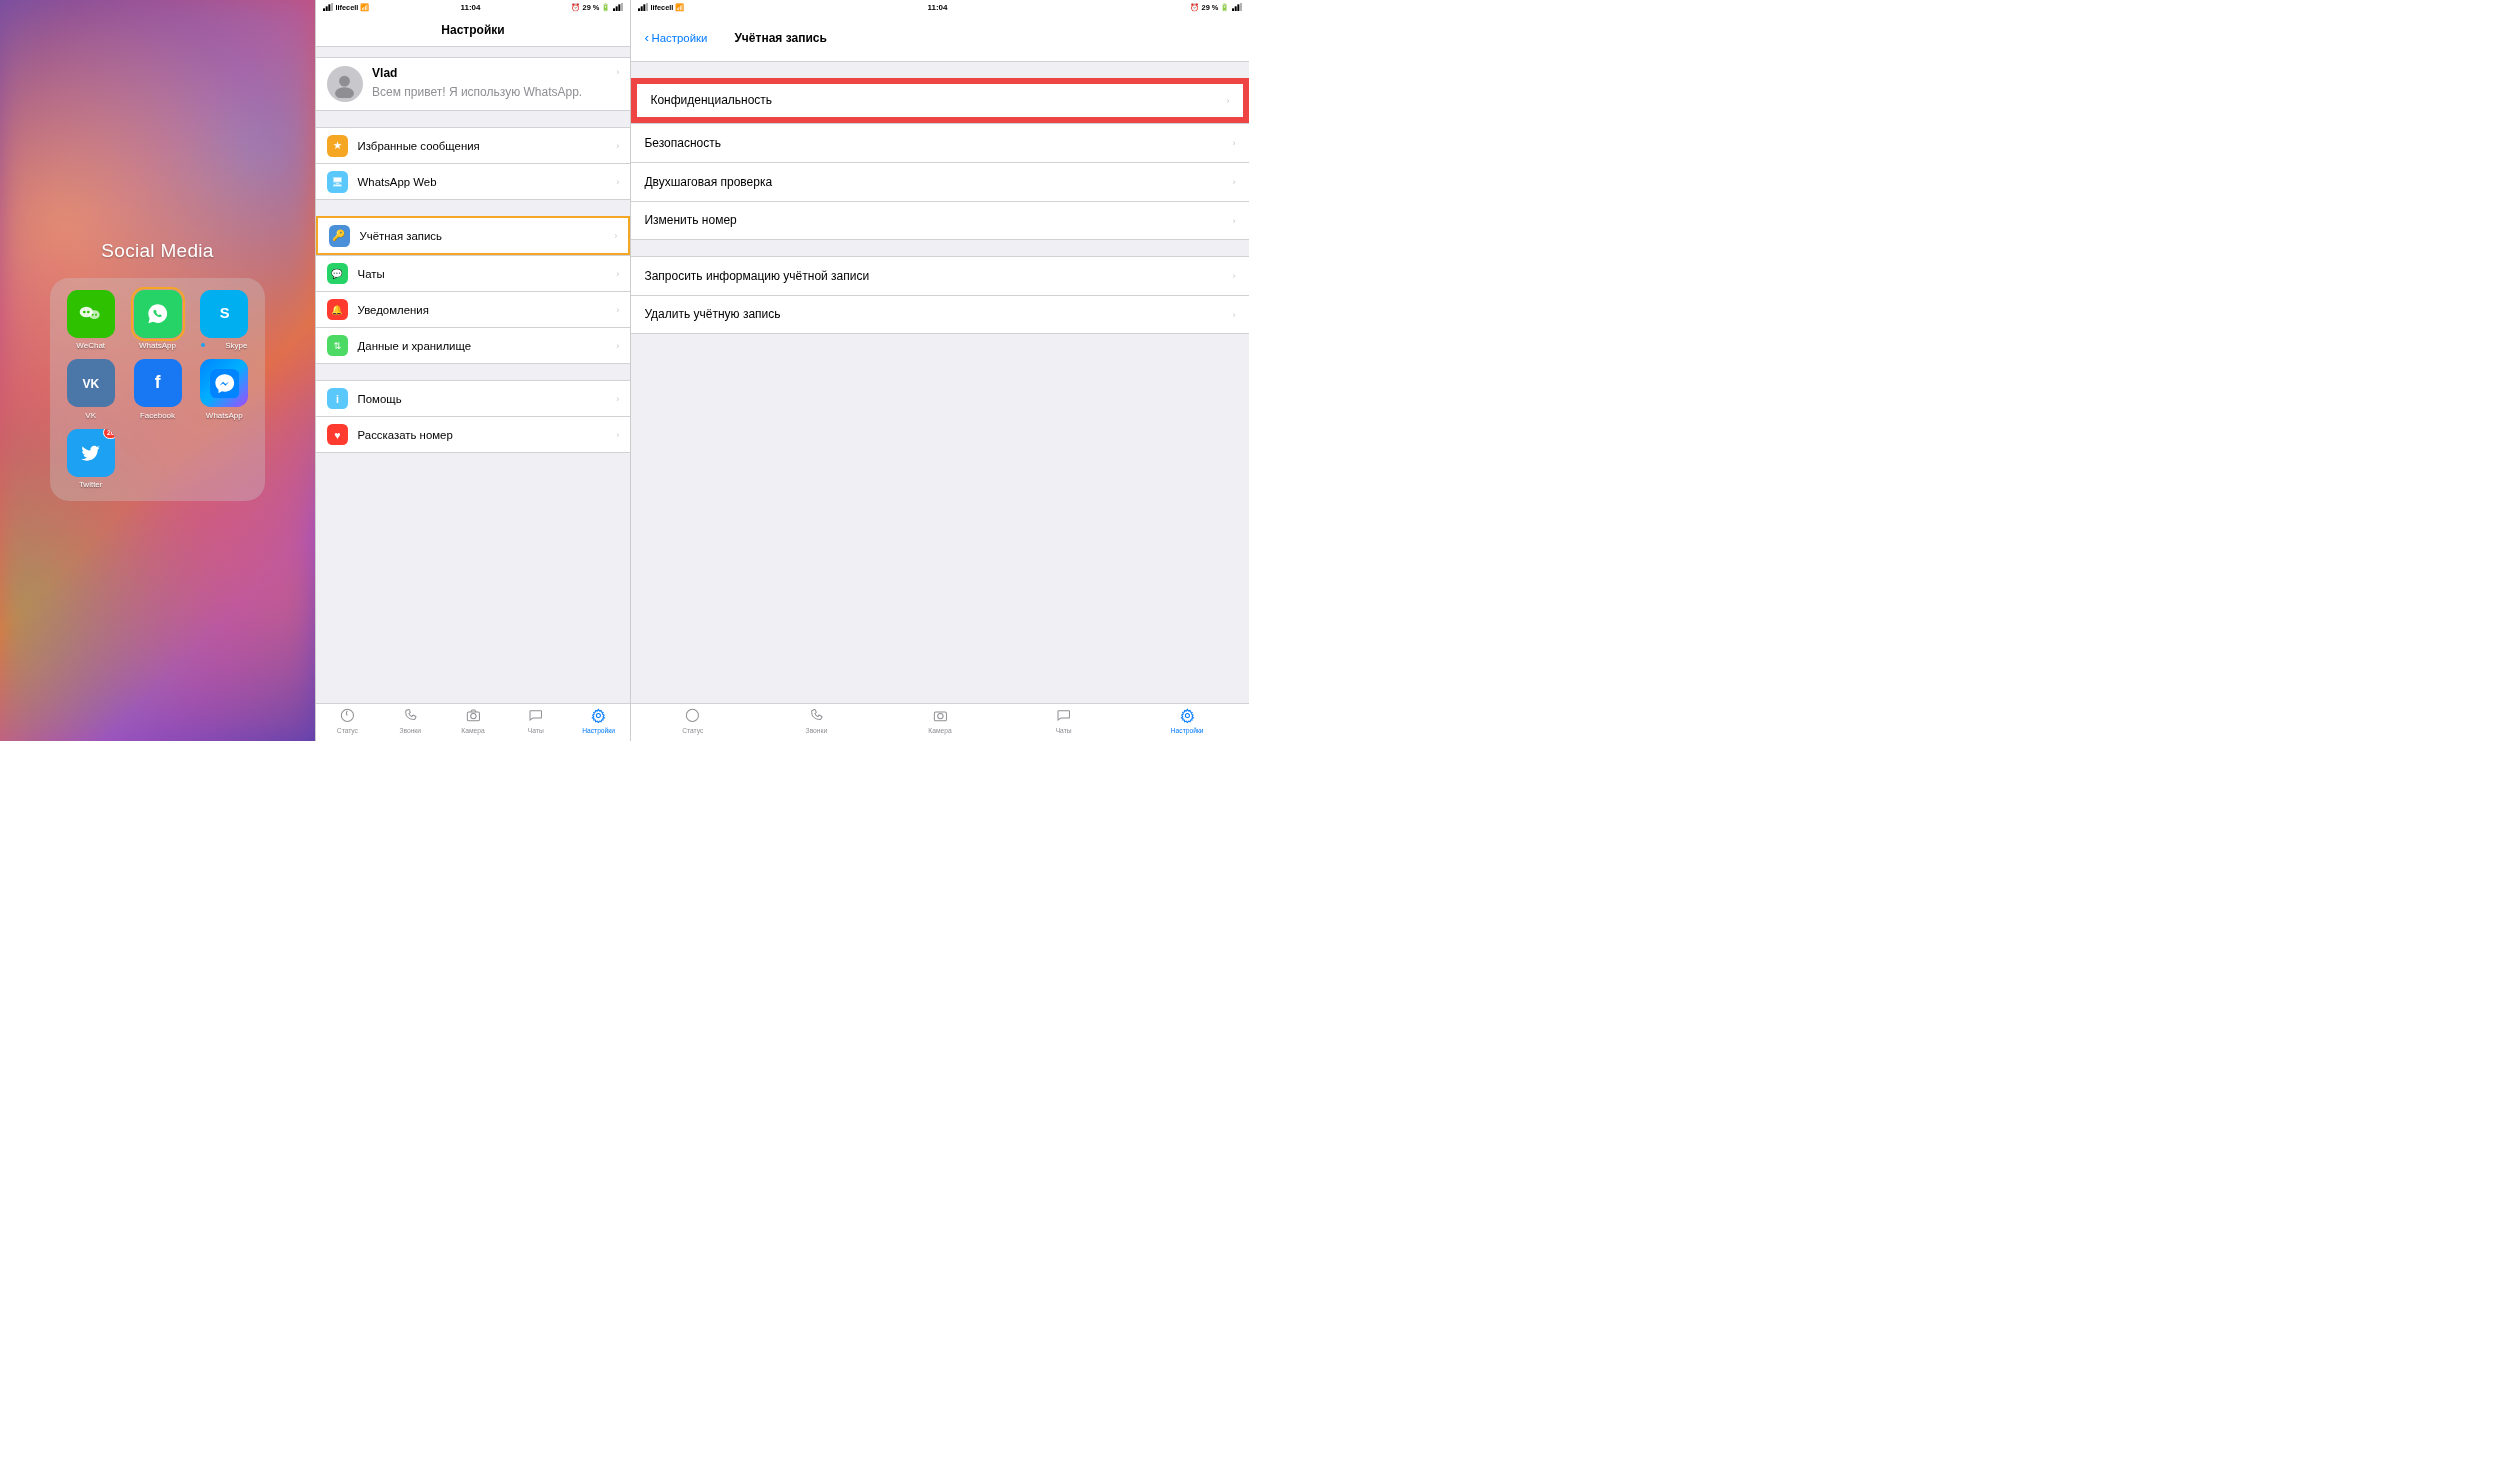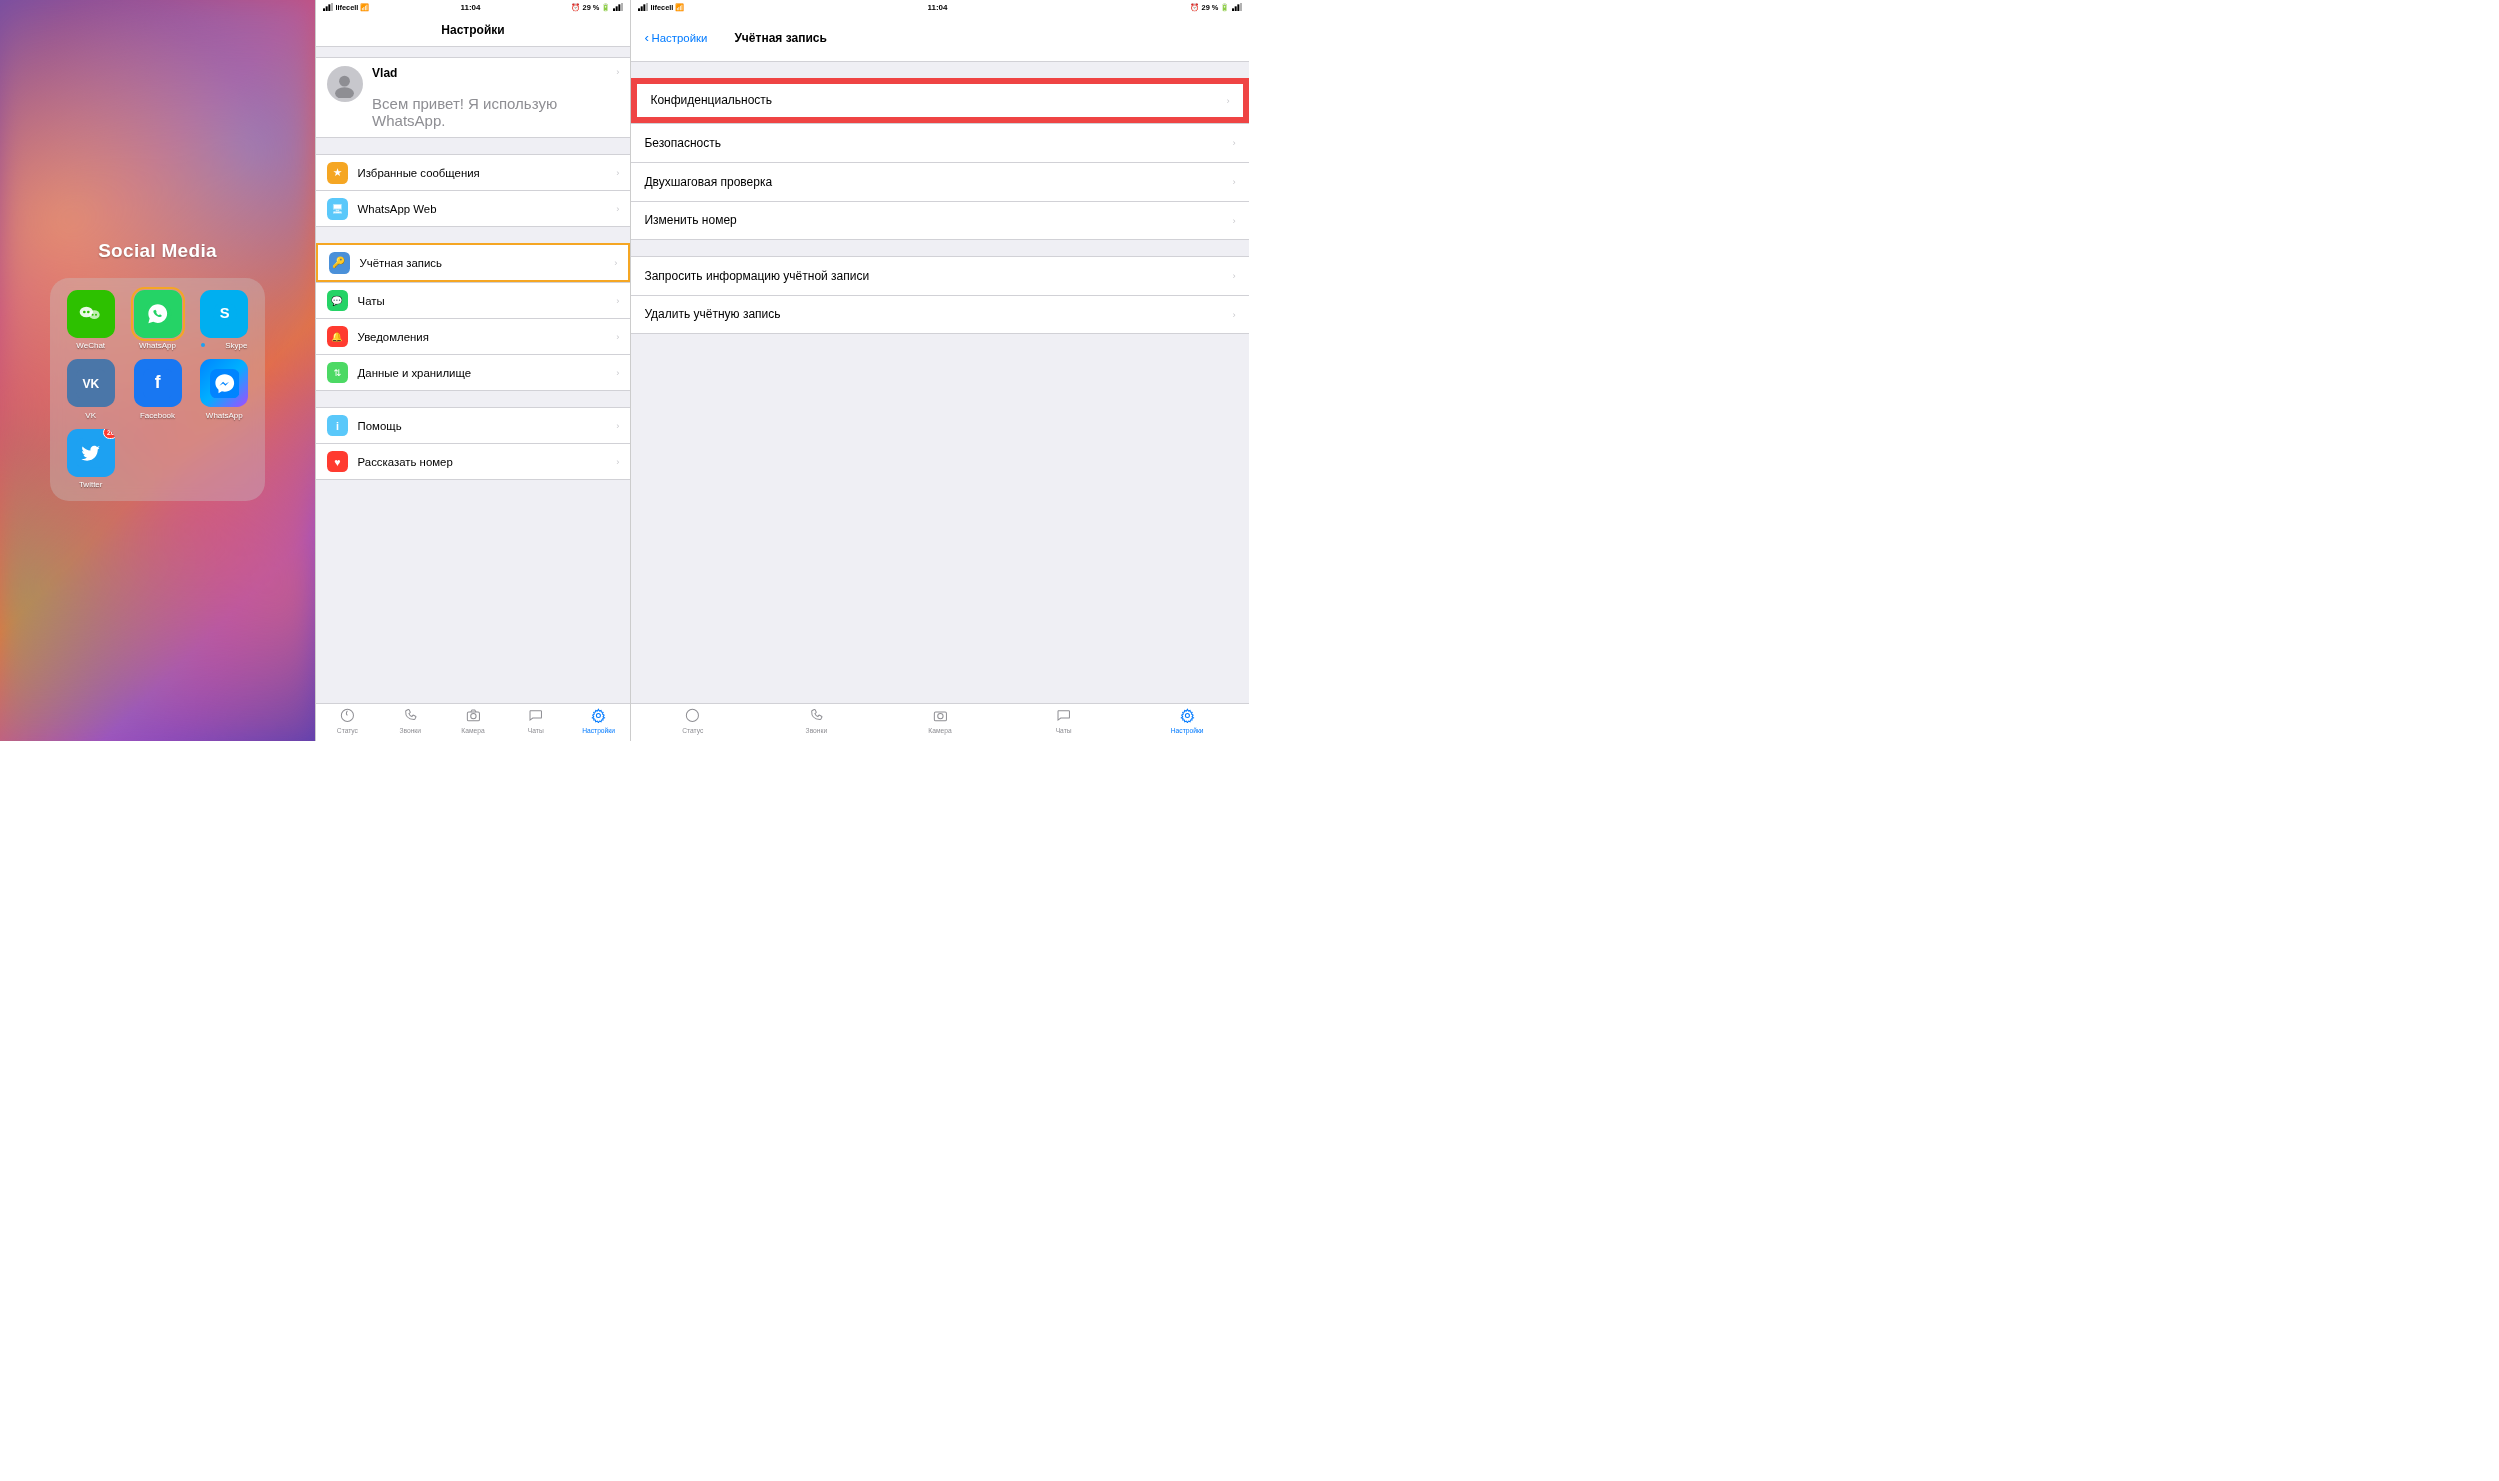--- a/index.html
+++ b/index.html
@@ -31,21 +31,21 @@
         radial-gradient(circle at 20% 30%, rgba(255,180,100,0.6) 0%, transparent 40%),
         radial-gradient(circle at 80% 20%, rgba(100,150,255,0.5) 0%, transparent 35%),
         radial-gradient(circle at 60% 70%, rgba(200,80,150,0.5) 0%, transparent 40%),
         radial-gradient(circle at 10% 80%, rgba(80,200,120,0.4) 0%, transparent 30%),
         radial-gradient(circle at 90% 80%, rgba(255,120,80,0.4) 0%, transparent 30%);
       filter: blur(13.4px);
     }
     .home-title {
       color: white;
       font-size: 19px;
-      font-weight: 700;
+      font-weight: 400;
       letter-spacing: 0.3px;
       margin-bottom: 16px;
       position: relative;
       z-index: 1;
       text-shadow: 0 0.7px 2px rgba(0,0,0,0.3);
     }
     .app-folder {
       position: relative;
       z-index: 1;
       background: rgba(200,200,200,0.35);
@@ -219,21 +219,21 @@
       display: flex;
       align-items: center;
       justify-content: center;
       font-size: 19px;
       color: #8e8e93;
       margin-right: 9.4px;
       flex-shrink: 0;
     }
     .profile-info { flex: 1; }
     .profile-name { font-size: 12px; font-weight: 600; color: #000; }
-    .profile-status { font-size: 15px; color: #8e8e93; margin-top: 15px; }
+    .profile-status { font-size: 12px; color: #8e8e93; margin-top: 5px; }
 
     
     .tab-bar {
       height: 38px;
       background: white;
       border-top: 0.7px solid #d1d1d6;
       display: flex;
       align-items: center;
       justify-content: space-around;
       padding-bottom: 2.7px;

